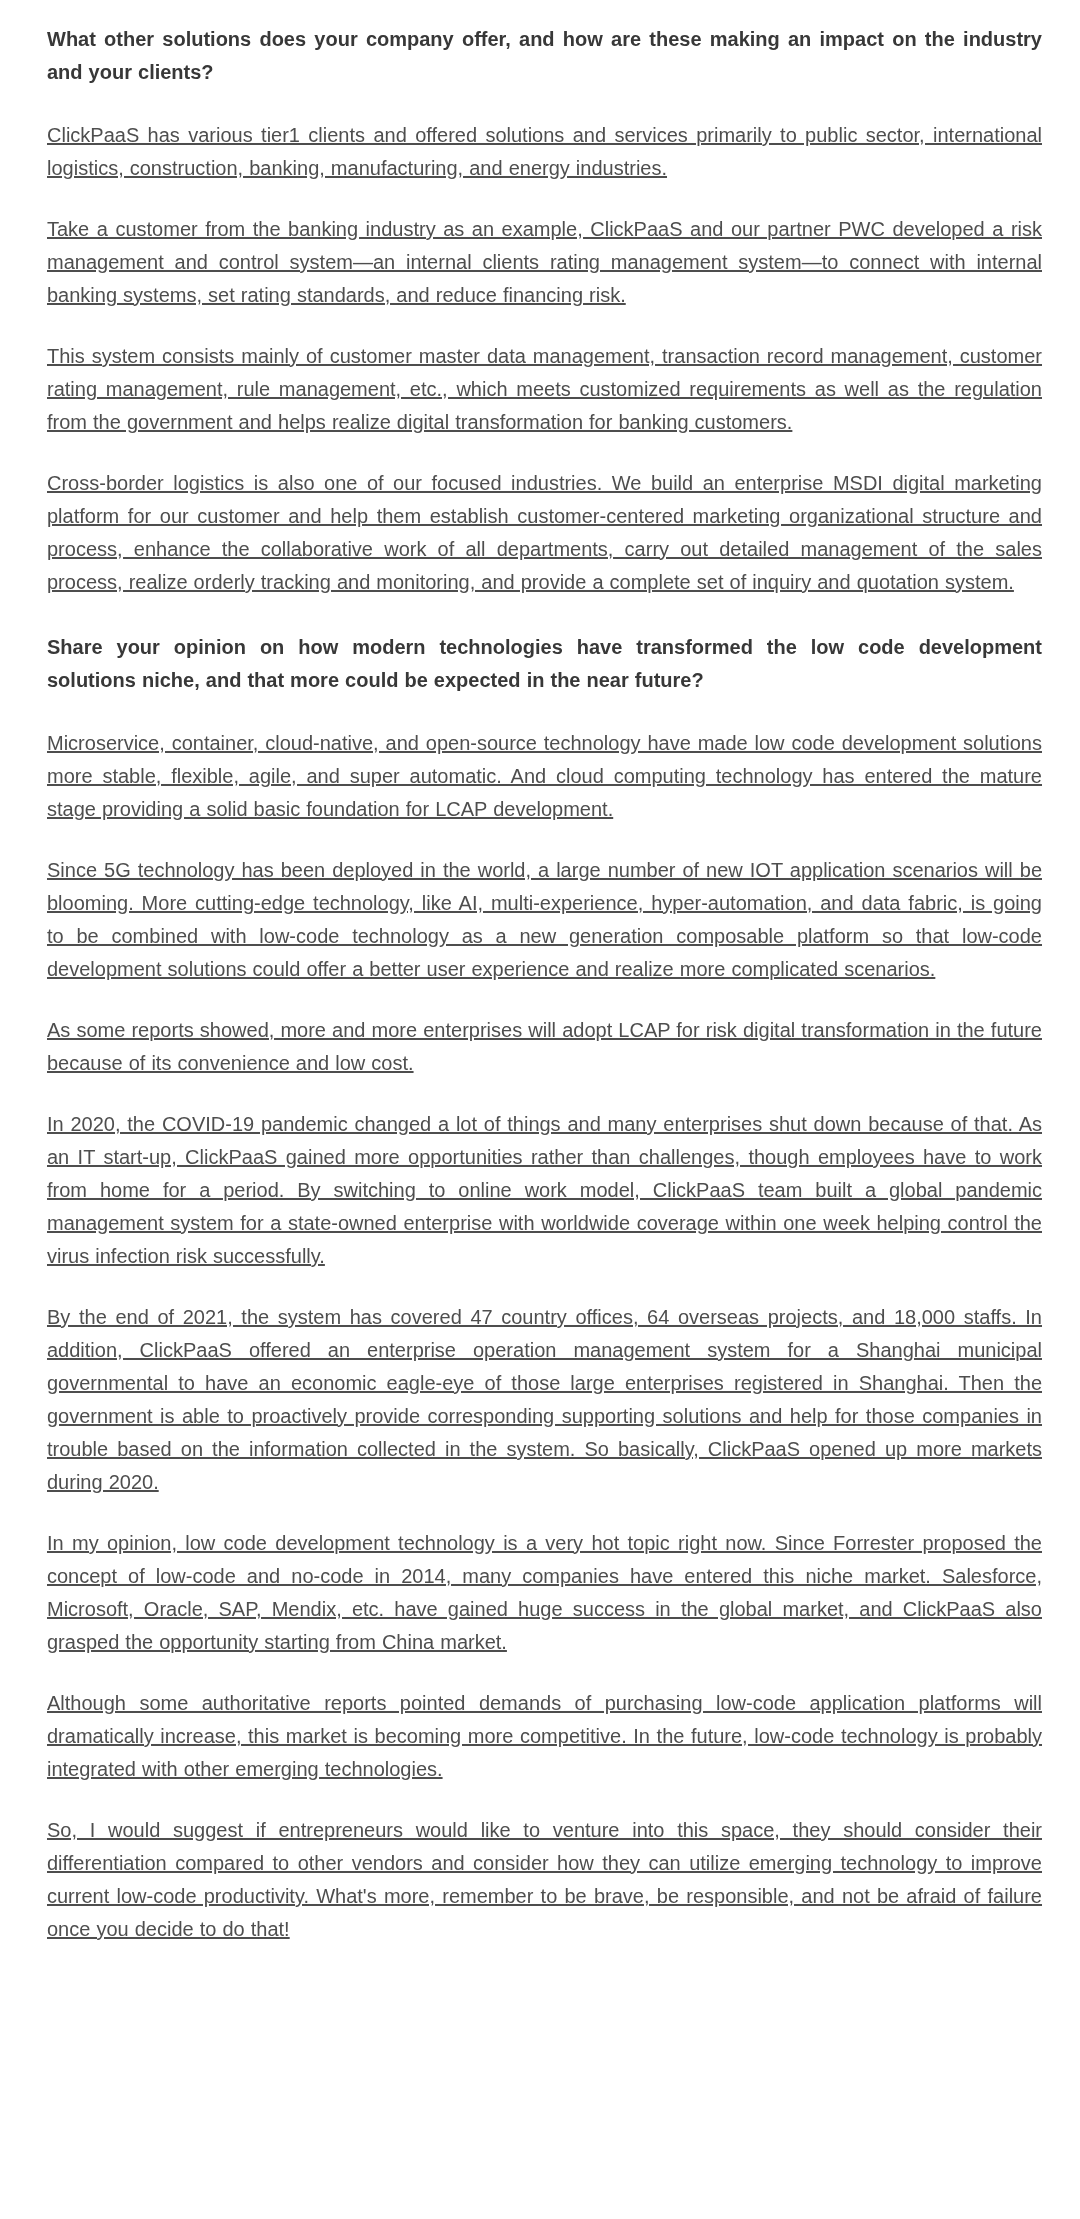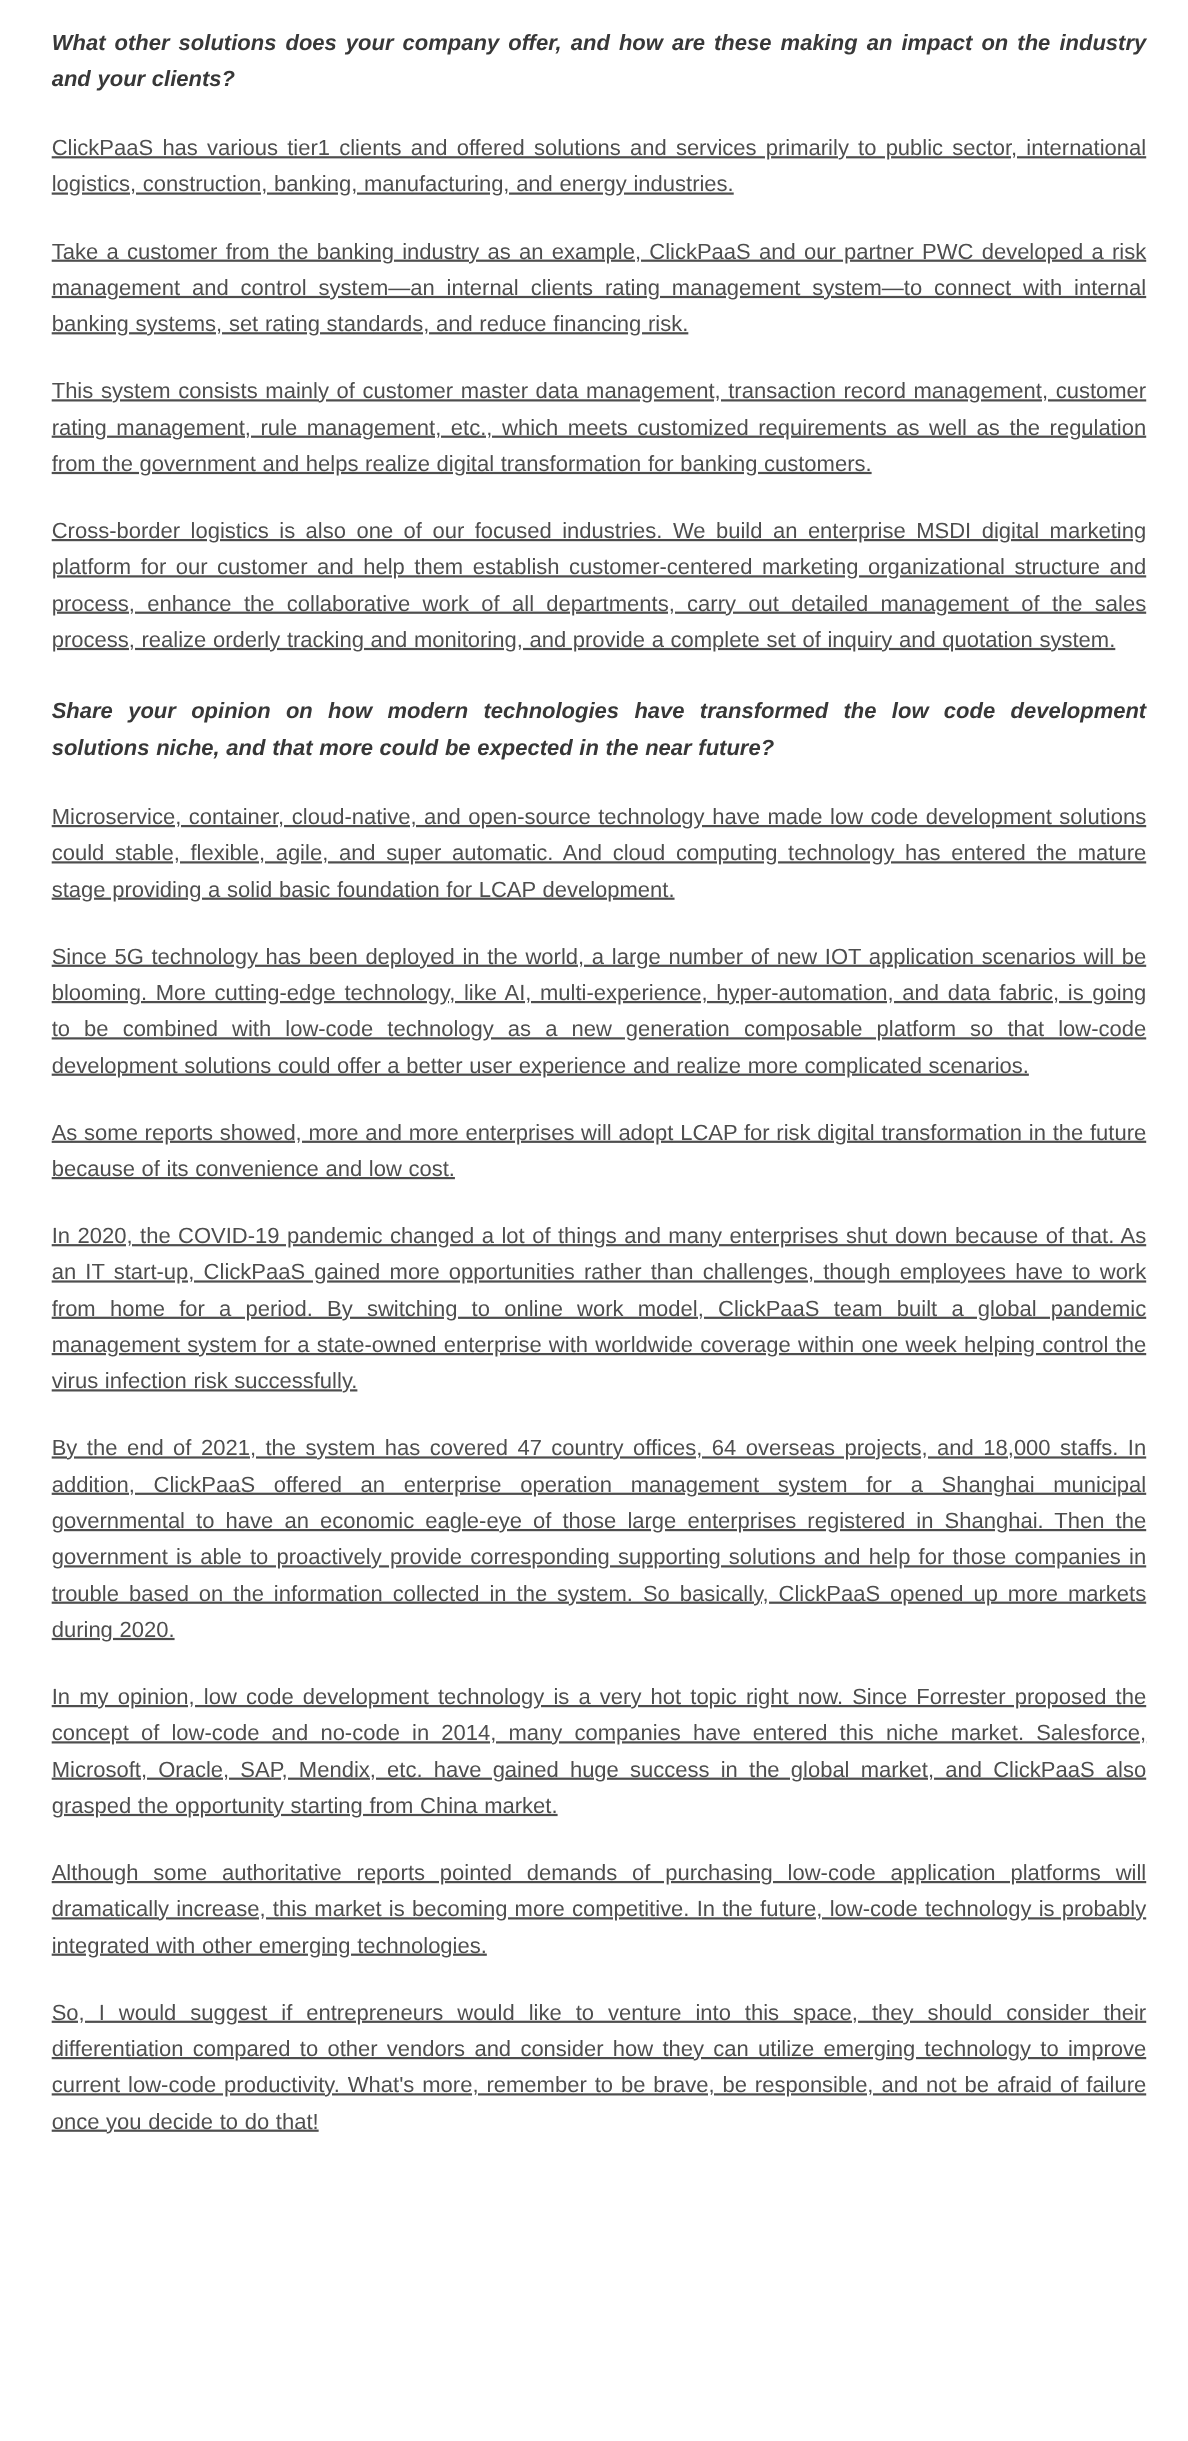--- a/index.html
+++ b/index.html
@@ -19,42 +19,41 @@
     font-size: 20px;
     line-height: 33px;
     text-align: justify;
     margin: 0 0 28px 0;
     word-spacing: 0.5px;
   }
   article.content p.question {
     font-weight: 700;
     color: #383838;
     margin: 32px 0 30px 0;
-    font-style: italic;
   }
   article.content p.question:first-child {
     margin-top: 0;
   }
   article.content p.answer {
     font-weight: 400;
     color: #4e4e4e;
     text-decoration: underline;
   }
 </style>
 </head>
 <body>
 
 <article class="content">
     <p class="question">What other solutions does your company offer, and how are these making an impact on the industry and your clients?</p>
     <p class="answer">ClickPaaS has various tier1 clients and offered solutions and services primarily to public sector, international logistics, construction, banking, manufacturing, and energy industries.</p>
     <p class="answer">Take a customer from the banking industry as an example, ClickPaaS and our partner PWC developed a risk management and control system—an internal clients rating management system—to connect with internal banking systems, set rating standards, and reduce financing risk.</p>
     <p class="answer">This system consists mainly of customer master data management, transaction record management, customer rating management, rule management, etc., which meets customized requirements as well as the regulation from the government and helps realize digital transformation for banking customers.</p>
     <p class="answer">Cross-border logistics is also one of our focused industries. We build an enterprise MSDI digital marketing platform for our customer and help them establish customer-centered marketing organizational structure and process, enhance the collaborative work of all departments, carry out detailed management of the sales process, realize orderly tracking and monitoring, and provide a complete set of inquiry and quotation system.</p>
     <p class="question">Share your opinion on how modern technologies have transformed the low code development solutions niche, and that more could be expected in the near future?</p>
-    <p class="answer">Microservice, container, cloud-native, and open-source technology have made low code development solutions could stable, flexible, agile, and super automatic. And cloud computing technology has entered the mature stage providing a solid basic foundation for LCAP development.</p>
+    <p class="answer">Microservice, container, cloud-native, and open-source technology have made low code development solutions more stable, flexible, agile, and super automatic. And cloud computing technology has entered the mature stage providing a solid basic foundation for LCAP development.</p>
     <p class="answer">Since 5G technology has been deployed in the world, a large number of new IOT application scenarios will be blooming. More cutting-edge technology, like AI, multi-experience, hyper-automation, and data fabric, is going to be combined with low-code technology as a new generation composable platform so that low-code development solutions could offer a better user experience and realize more complicated scenarios.</p>
     <p class="answer">As some reports showed, more and more enterprises will adopt LCAP for risk digital transformation in the future because of its convenience and low cost.</p>
     <p class="answer">In 2020, the COVID-19 pandemic changed a lot of things and many enterprises shut down because of that. As an IT start-up, ClickPaaS gained more opportunities rather than challenges, though employees have to work from home for a period. By switching to online work model, ClickPaaS team built a global pandemic management system for a state-owned enterprise with worldwide coverage within one week helping control the virus infection risk successfully.</p>
     <p class="answer">By the end of 2021, the system has covered 47 country offices, 64 overseas projects, and 18,000 staffs. In addition, ClickPaaS offered an enterprise operation management system for a Shanghai municipal governmental to have an economic eagle-eye of those large enterprises registered in Shanghai. Then the government is able to proactively provide corresponding supporting solutions and help for those companies in trouble based on the information collected in the system. So basically, ClickPaaS opened up more markets during 2020.</p>
     <p class="answer">In my opinion, low code development technology is a very hot topic right now. Since Forrester proposed the concept of low-code and no-code in 2014, many companies have entered this niche market. Salesforce, Microsoft, Oracle, SAP, Mendix, etc. have gained huge success in the global market, and ClickPaaS also grasped the opportunity starting from China market.</p>
     <p class="answer">Although some authoritative reports pointed demands of purchasing low-code application platforms will dramatically increase, this market is becoming more competitive. In the future, low-code technology is probably integrated with other emerging technologies.</p>
     <p class="answer">So, I would suggest if entrepreneurs would like to venture into this space, they should consider their differentiation compared to other vendors and consider how they can utilize emerging technology to improve current low-code productivity. What's more, remember to be brave, be responsible, and not be afraid of failure once you decide to do that!</p>
   </article>
 
 </body></html>

